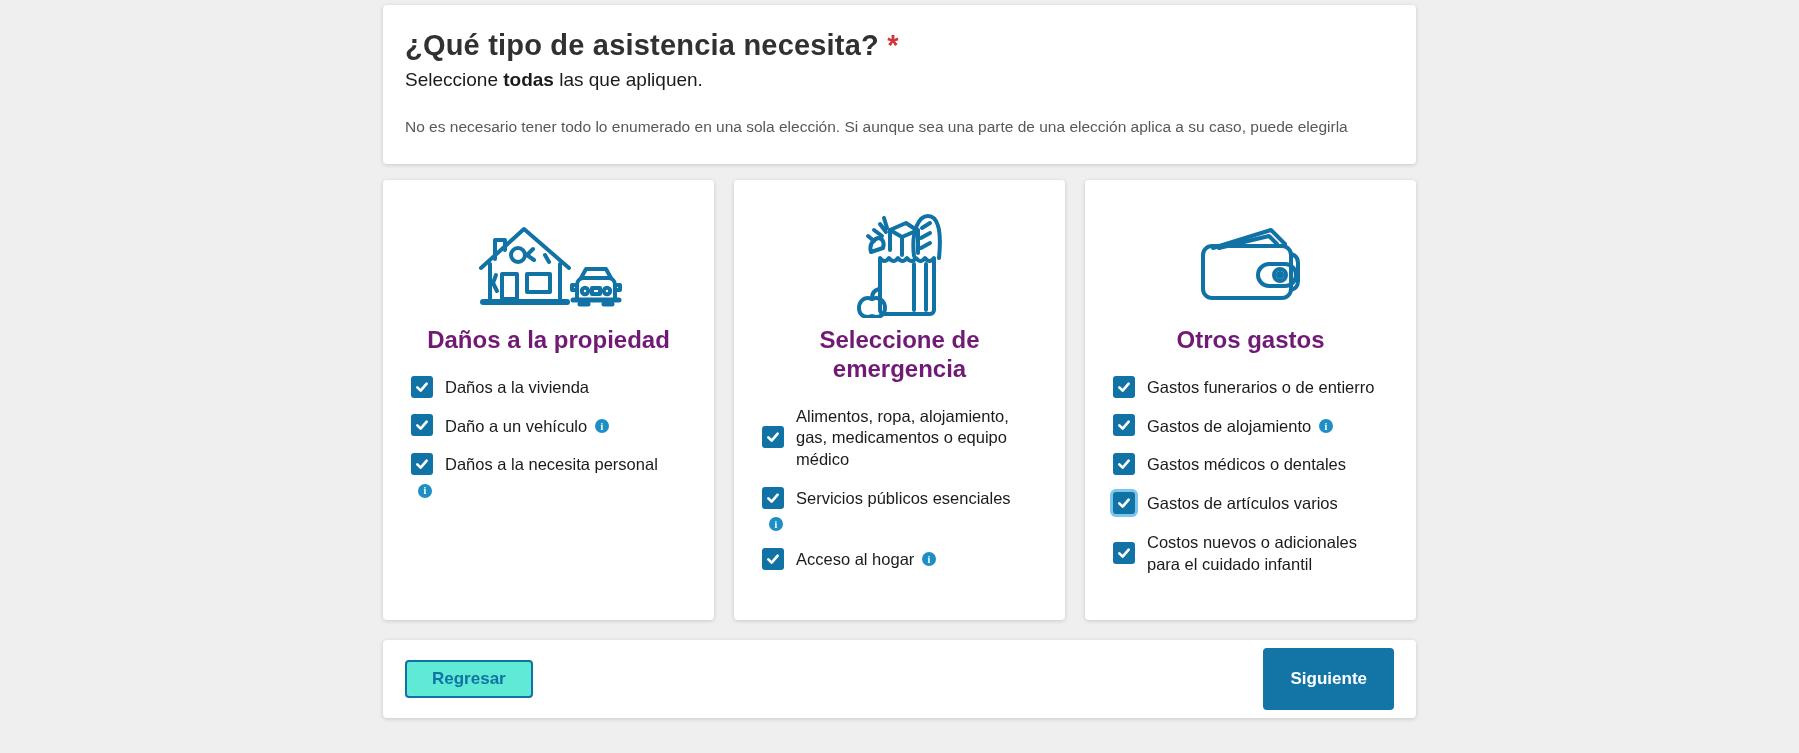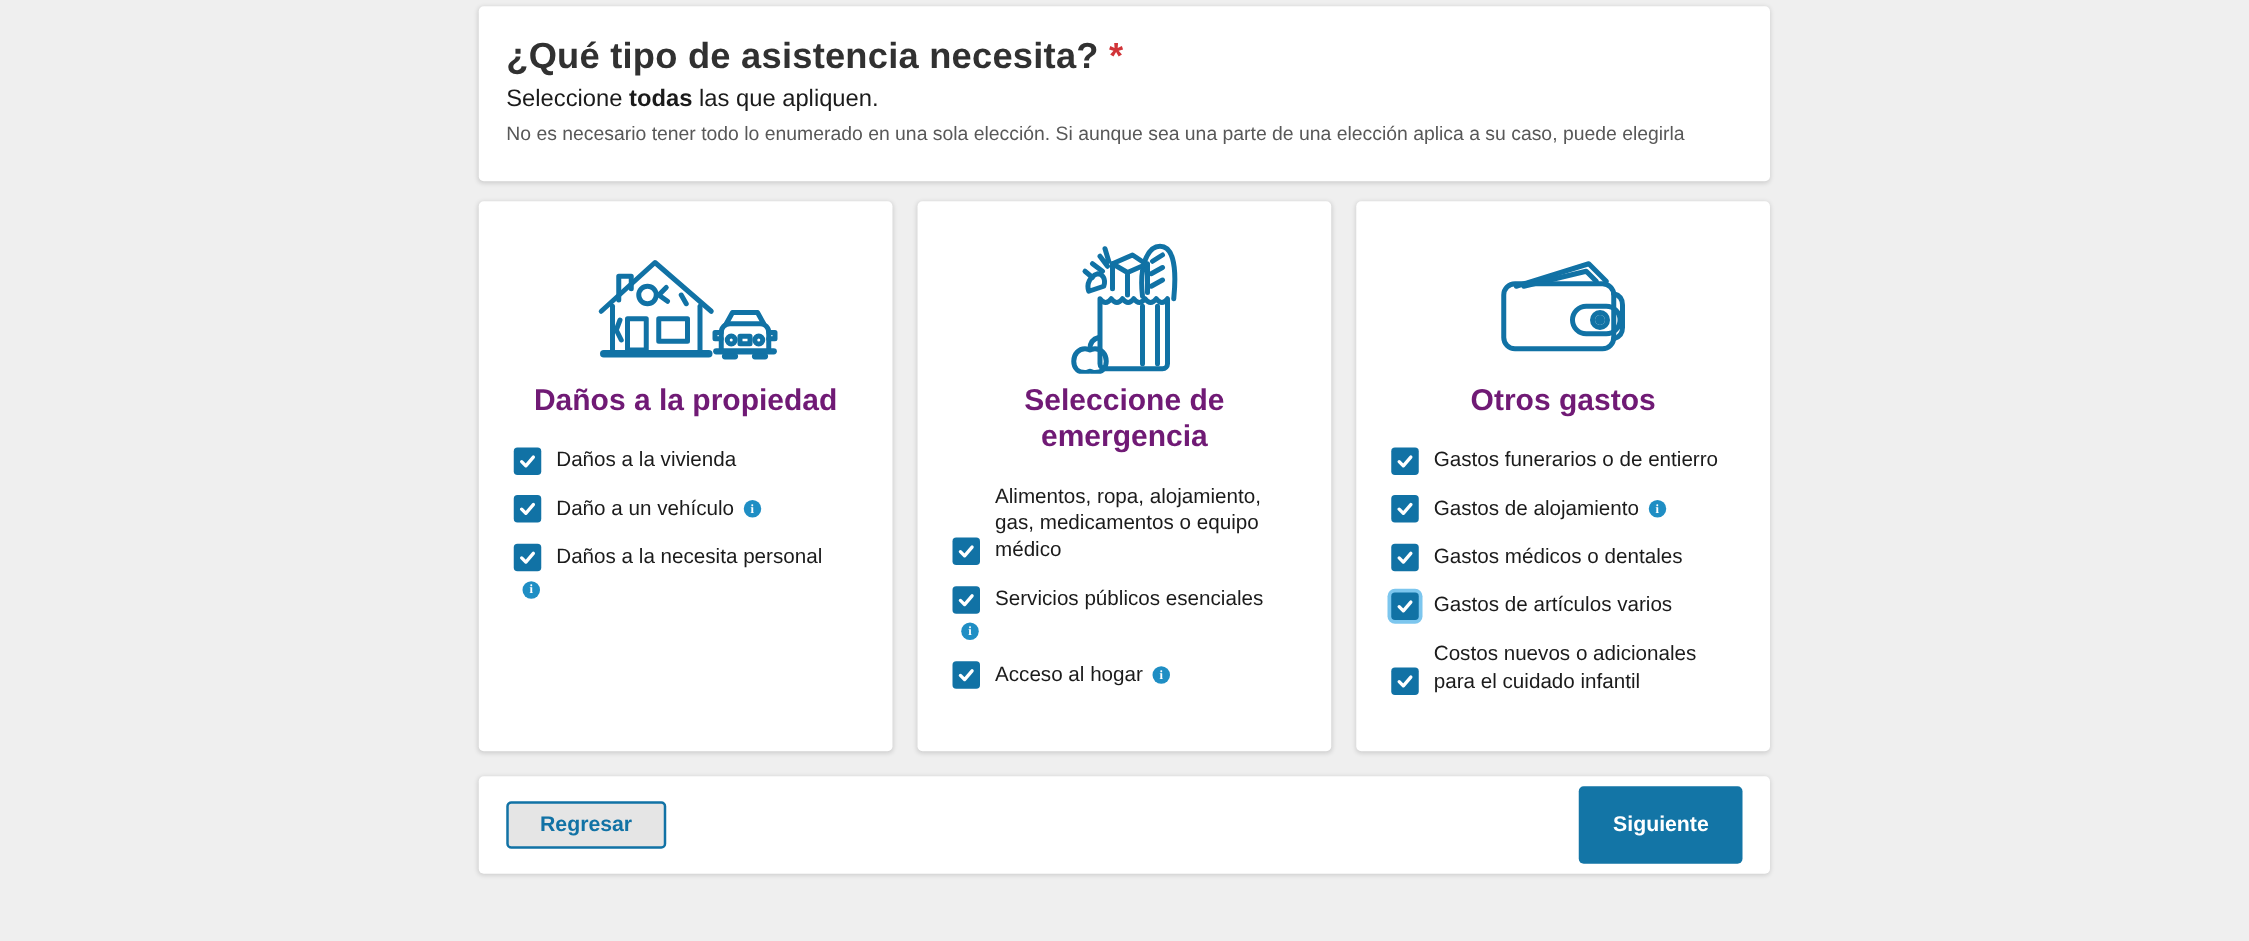--- a/index.html
+++ b/index.html
@@ -19,31 +19,31 @@
   }
   
   .header-card { padding:24px 26px 28px 22px; margin-bottom:16px; }
   .page-title {
     margin:0 0 7px 0;
     font-size:29px; font-weight:700; color:#313131; letter-spacing:0.2px;
   }
   .asterisk { color:#d13438; font-weight:700; }
   .subtitle { font-size:19px; color:#1b1b1b; }
   .subtitle b { font-weight:700; }
-  .description { margin-top:8px; font-size:15.5px; color:#585858; }
+  .description { margin-top:27px; font-size:15.5px; color:#585858; }
   
   .cards-row { display:flex; gap:20px; margin-bottom:20px; }
   .option-card { flex:1 1 0; height:440px; padding:30px 28px; }
   .icon-wrap { height:104px; display:flex; align-items:center; justify-content:center; }
   .card-title {
     text-align:center; font-size:24px; font-weight:700; color:#701a75;
     margin:12px 0 20px 0; line-height:1.2;
   }
   .option {
-    display:flex; align-items:flex-end; gap:12px;
+    display:flex; align-items:center; gap:12px;
     margin-bottom:15px; cursor:pointer;
   }
   .checkbox {
     flex:0 0 auto; width:22px; height:22px; margin-top:0;
     background:#1172a5; border-radius:3px;
     display:flex; align-items:center; justify-content:center;
     cursor:pointer;
   }
   .checkbox.focused { box-shadow:0 0 0 3px #7cc6ee; }
   .checkbox svg { display:block; }
@@ -56,21 +56,21 @@
     vertical-align:2px; margin-left:3px; cursor:pointer;
   }
   .info-below { margin:-9px 0 13px 4px; }
   
   .footer-bar {
     display:flex; justify-content:space-between; align-items:center;
     padding:21px 22px; height:78px;
   }
   .btn { font-family:"Liberation Sans", sans-serif; font-size:17px; font-weight:700; border-radius:4px; cursor:pointer; }
   .btn-outline {
-    background:#e5e5e5; color:#1172a5;
+    background:#5eead4; color:#1172a5;
     border:2px solid #1172a5; padding:7px 25px;
   }
   .btn-filled {
     background:#1375a6; color:#ffffff;
     border:none; padding:21px 27px;
   }
   .pictogram { stroke:#1172a5; fill:none; stroke-width:4; stroke-linecap:round; stroke-linejoin:round; }
 </style>
 </head>
 <body>

